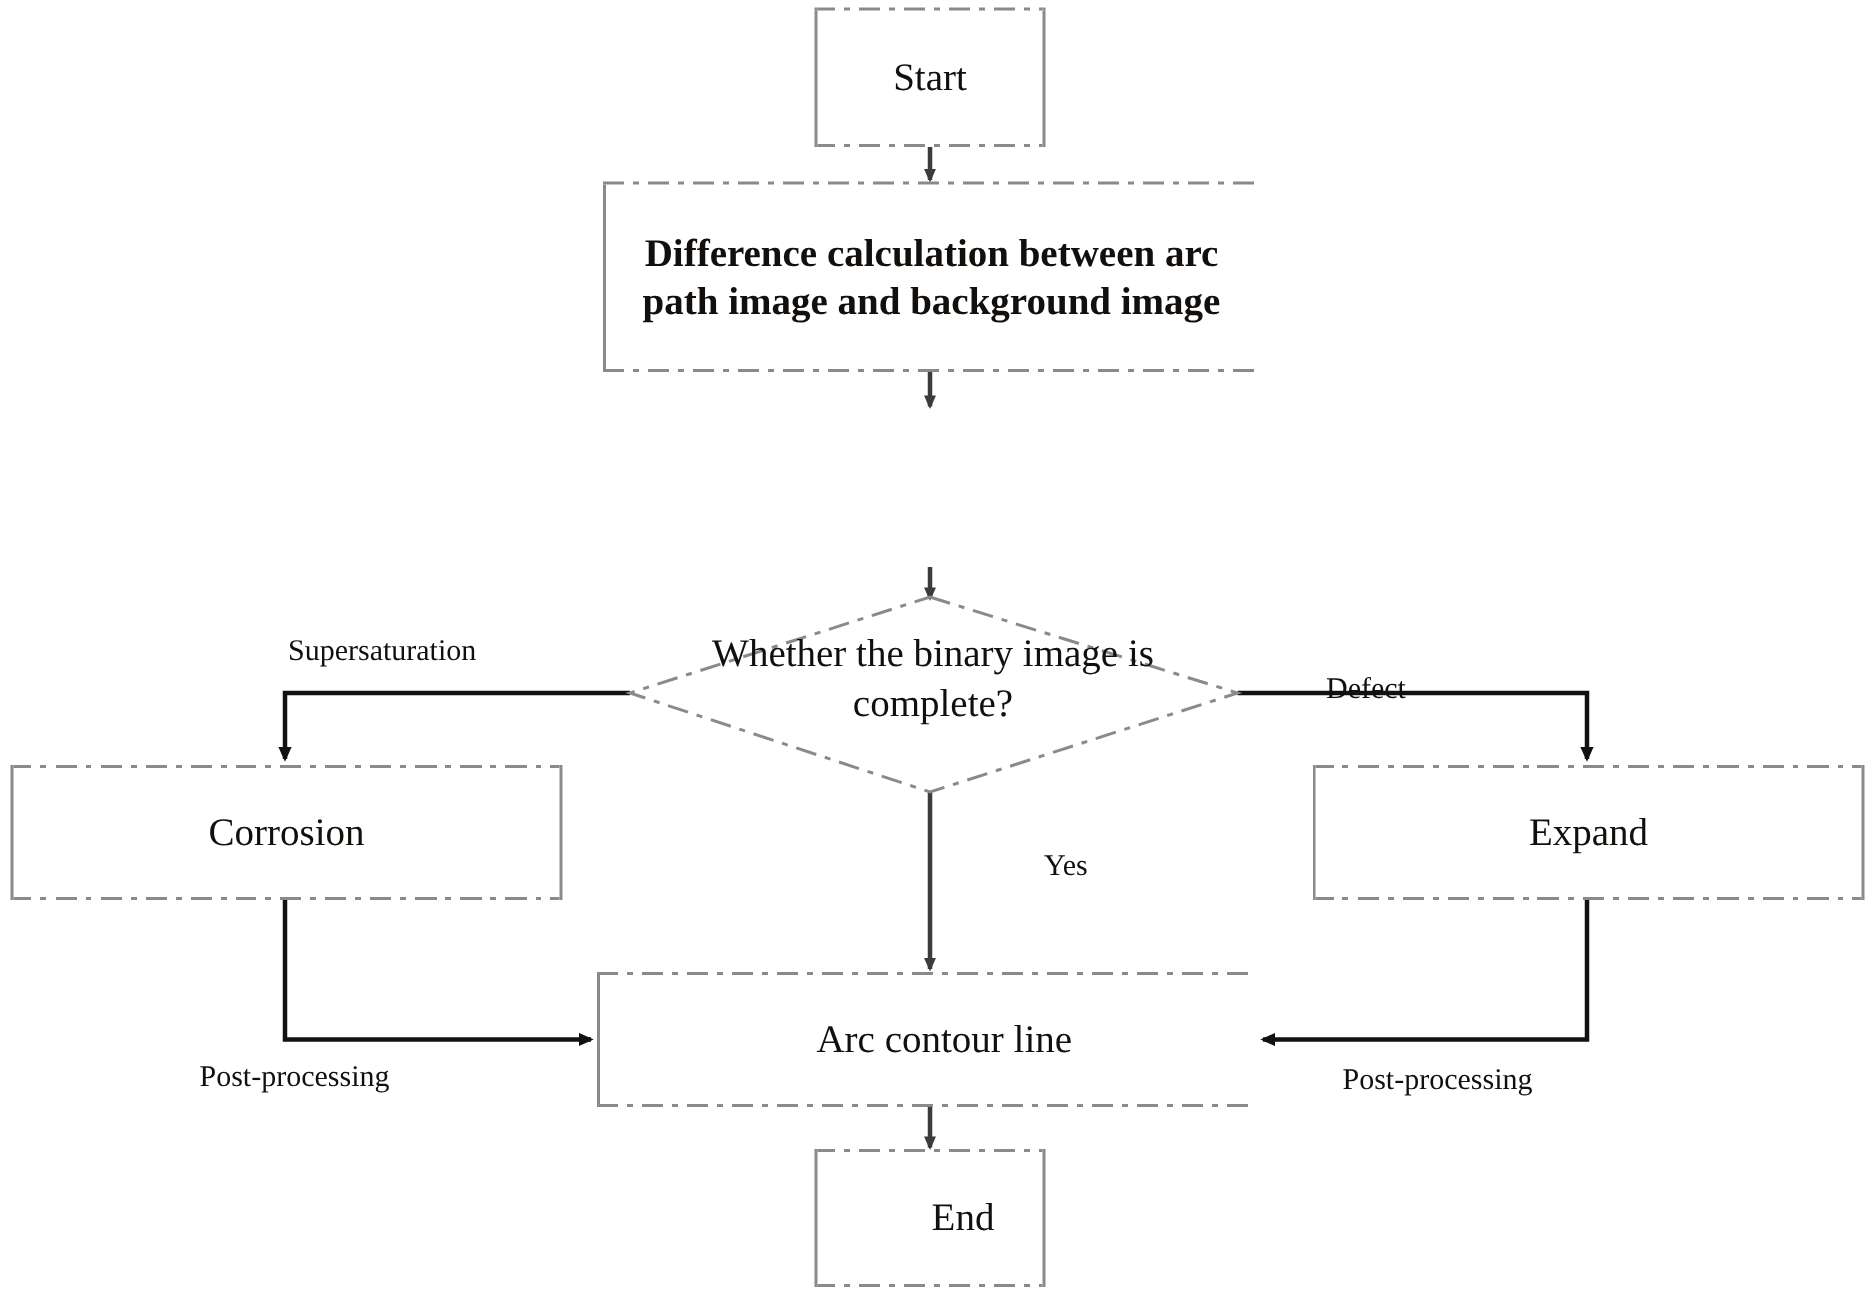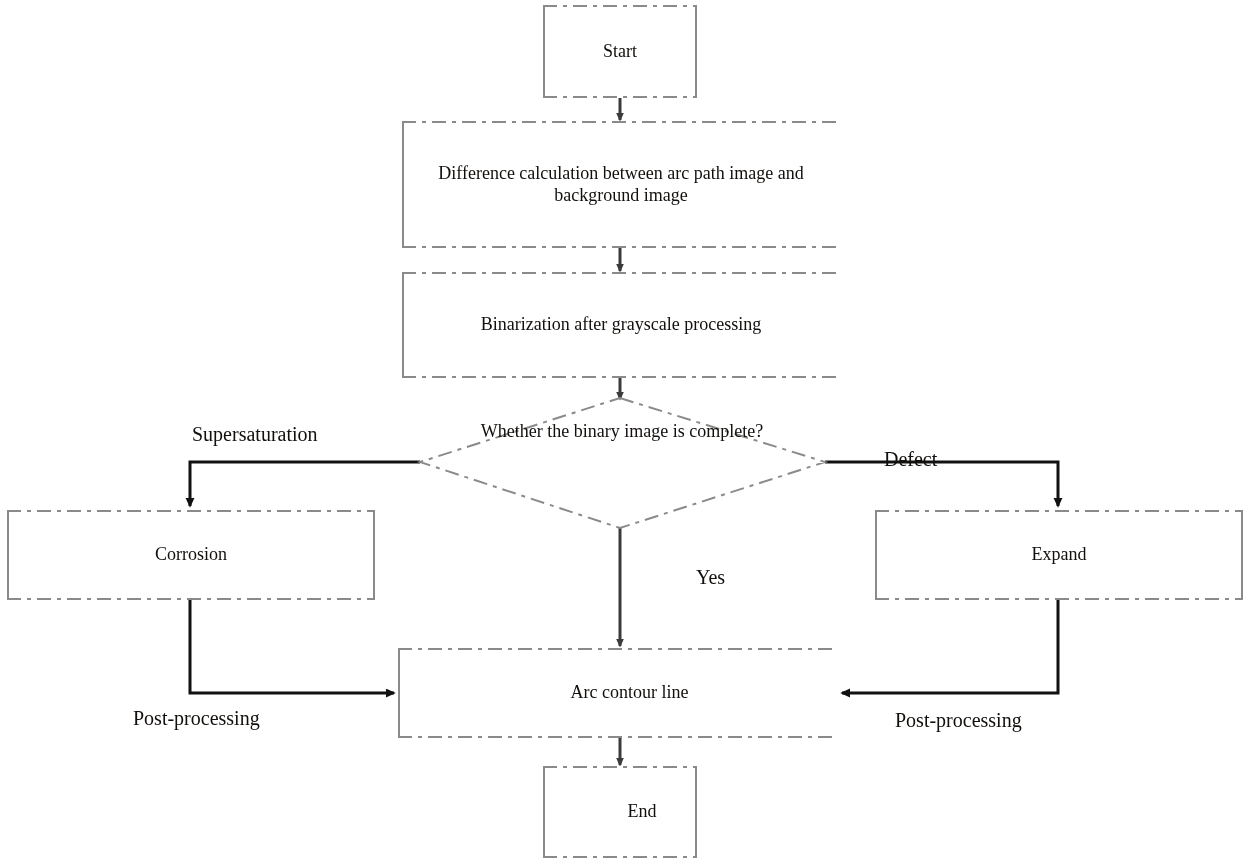--- a/index.html
+++ b/index.html
@@ -61,21 +61,21 @@
     color: #120f0c;
     line-height: 1.25;
     pointer-events: none;
   }
   .edge-label {
     position: absolute;
     color: #120f0c;
     white-space: nowrap;
     line-height: 1;
   }
-  .fs-26 { font-size: 18px; }
+  .fs-26 { font-size: 26px; }
   .fs-25 { font-size: 20px; }
 </style>
 </head>
 <body>
 
 <div id="canvas">
 
   <svg id="edges" viewBox="0 0 1250 866" width="1250" height="866" xmlns="http://www.w3.org/2000/svg">
     <defs>
       <marker id="arrowGrey" markerWidth="10" markerHeight="10" refX="7.4" refY="4" orient="auto" markerUnits="userSpaceOnUse">
@@ -104,27 +104,24 @@
 
     <line x1="620" y1="738" x2="620" y2="765" stroke="#3b3b3b" stroke-width="3" marker-end="url(#arrowGrey)"></line>
 
     <polygon points="620,398 825,462 620,528 420,462" fill="none" stroke="#8a8a8a" stroke-width="2" stroke-dasharray="14 6 4 6"></polygon>
   </svg>
 
   <div class="node dashdot fs-26" style="left:543px; top:5px; width:154px; height:93px;">
     <span class="box-label">Start</span>
   </div>
 
-  <div class="node dashdot fs-26" style="left:402px; top:121px; width:438px; height:127px;">
+  <div class="node dashdot fs-26" style="left:402px; top:121px; width:438px; height:127px;font-weight:bold;">
     <span class="box-label">Difference calculation between arc path image and background image</span>
   </div>
 
-  <div class="node dashdot fs-26" style="left:402px; top:272px; width:438px; height:106px;">
-    <span class="box-label">Binarization after grayscale processing</span>
-  </div>
 
   <div class="diamond-wrap" style="left:420px; top:398px; width:405px; height:130px;">
     <div class="diamond-text fs-26" style="left:52px; top:22px; width:300px;">
       <span>Whether the binary image is complete?</span>
     </div>
   </div>
 
   <div class="node dashdot fs-26" style="left:7px; top:510px; width:368px; height:90px;">
     <span class="box-label">Corrosion</span>
   </div>

